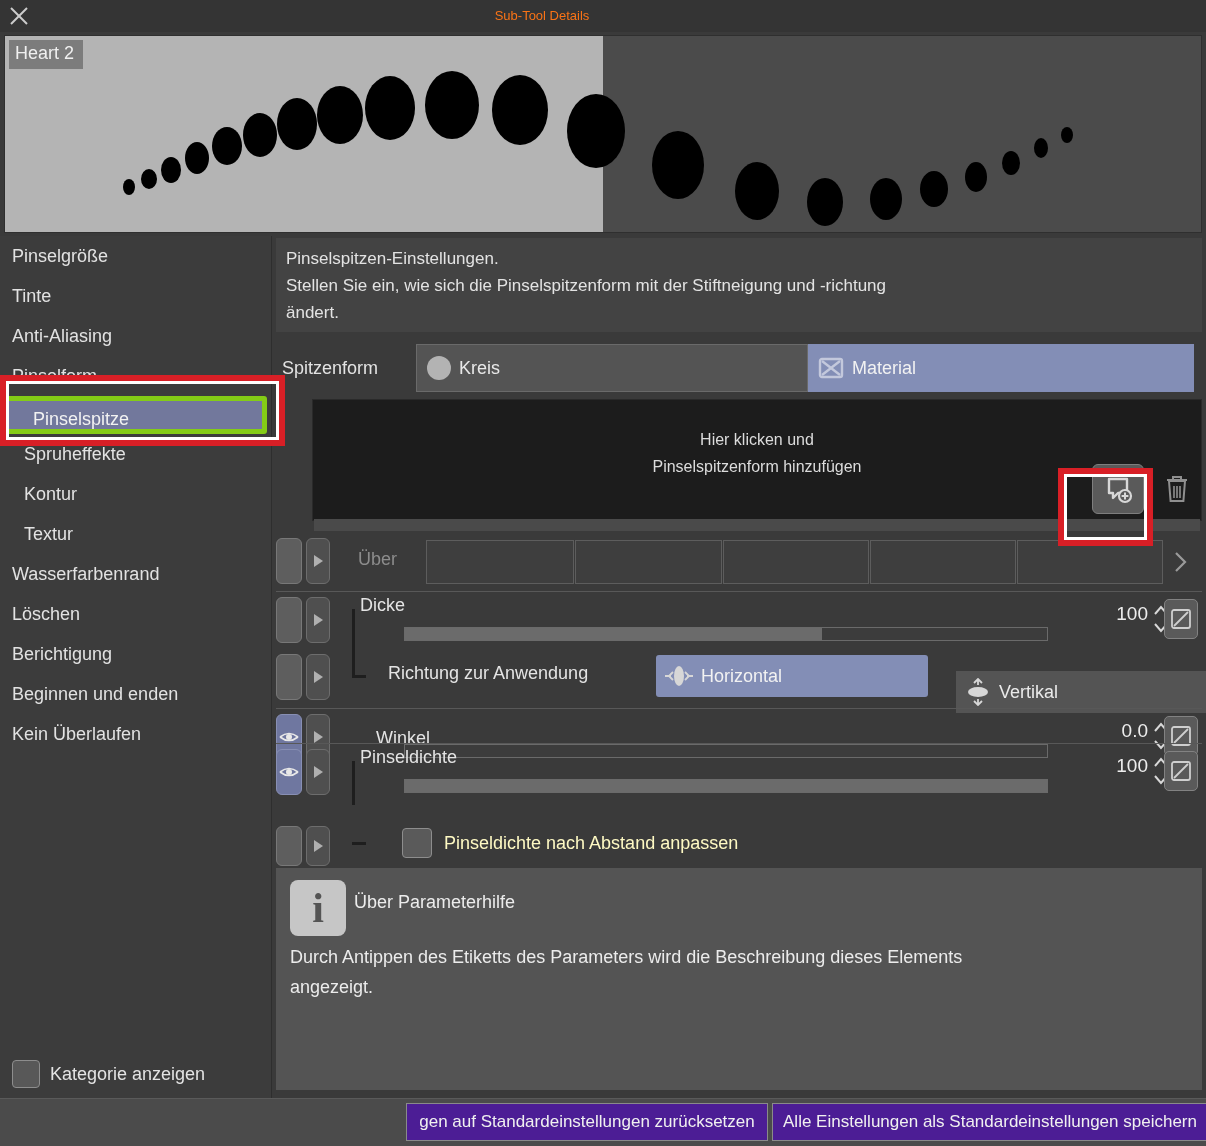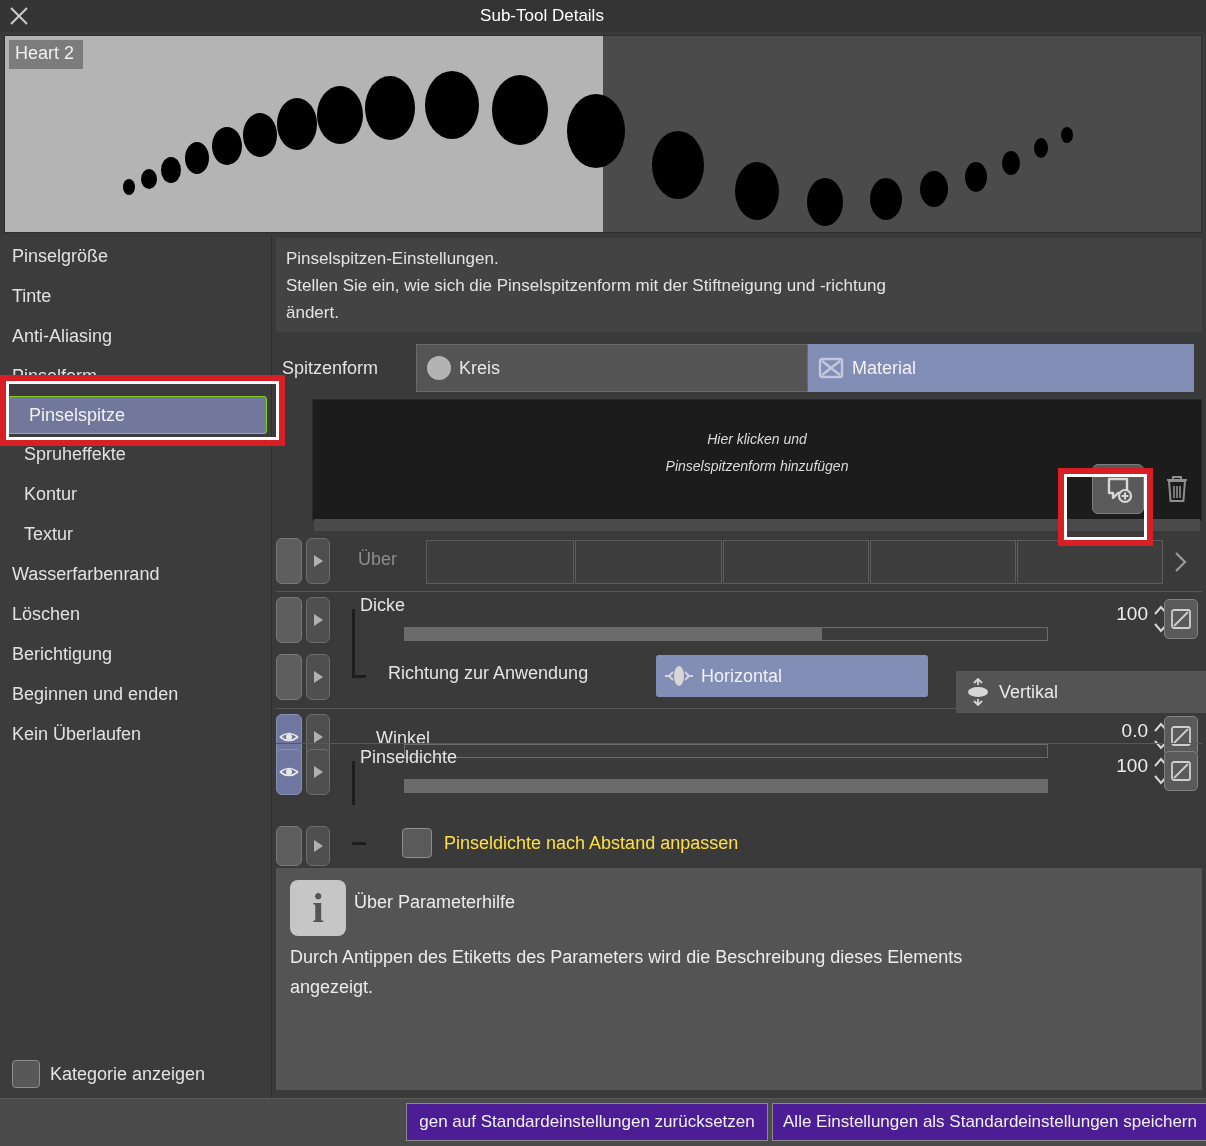--- a/index.html
+++ b/index.html
@@ -13,21 +13,21 @@
   }
   #app{position:relative;width:1206px;height:1146px;}
 
   
   .titlebar{
     position:absolute;left:0;top:0;width:1206px;height:32px;
     background:#343434;
   }
   .titlebar .title{
     position:absolute;left:0;top:0;width:1084px;line-height:32px;
-    text-align:center;font-size:17px;color:#ffffff;
+    text-align:center;font-size:13px;color:#f97316;
   }
   .close-btn{
     position:absolute;left:6px;top:3px;width:26px;height:26px;
     display:flex;align-items:center;justify-content:center;
     cursor:pointer;
   }
   .close-btn svg{display:block;}
 
   
   .preview{
@@ -50,21 +50,21 @@
     position:absolute;left:0;top:236px;width:272px;height:862px;
     background:#3c3c3c;border-right:1px solid #2e2e2e;box-sizing:border-box;
   }
   .side-item{
     height:40px;line-height:40px;padding-left:12px;
     font-size:18px;color:#e2e2e2;cursor:pointer;white-space:nowrap;
   }
   .side-item.sub{padding-left:24px;}
   .side-item.selected{
     background:#72789c;color:#f2f2f2;
-    border:1px solid #84cc16;box-sizing:border-box;
+    border:5px solid #84cc16;box-sizing:border-box;
     margin:0 4px;border-radius:3px;height:38px;line-height:36px;
   }
   .side-bottom{
     position:absolute;left:0;bottom:0;width:272px;height:48px;
     display:flex;align-items:center;gap:10px;padding-left:12px;box-sizing:border-box;
   }
   .chk{
     width:26px;height:26px;border:1px solid #8d8d8d;border-radius:4px;
     background:#585858;flex:none;
   }
@@ -94,21 +94,21 @@
   .seg.on{background:#838eb6;color:#f2f2f2;}
   .circle-ico{width:24px;height:24px;border-radius:50%;background:#b3b3b3;flex:none;}
 
   
   .mat-area{
     position:absolute;left:40px;top:163px;width:890px;height:122px;
     background:#1c1c1c;border:1px solid #2a2a2a;box-sizing:border-box;
   }
   .mat-area .hint{
     position:absolute;left:0;top:26px;width:100%;text-align:center;
-    font-size:14px;line-height:27px;color:#dcdcdc;font-style:italic;
+    font-size:16px;line-height:27px;color:#dcdcdc;
   }
   .mat-scroll{
     position:absolute;left:42px;top:283px;width:886px;height:12px;background:#4a4a4a;
   }
   .mat-btns{position:absolute;right:4px;top:228px;display:flex;gap:8px;align-items:center;}
   .icon-btn{
     width:50px;height:48px;background:#5a5a5a;border:1px solid #7e7e7e;border-radius:6px;
     display:flex;align-items:center;justify-content:center;cursor:pointer;
   }
   .icon-btn.flat{background:transparent;border:none;}
@@ -156,21 +156,21 @@
 
   
   .hv{
     position:absolute;height:42px;display:flex;align-items:center;gap:7px;
     padding-left:8px;box-sizing:border-box;font-size:18px;cursor:pointer;
   }
   .hv.on{background:#838eb6;color:#f2f2f2;border-radius:3px;}
   .hv.off{background:#545454;color:#eaeaea;}
 
   .chkrow{
-    position:absolute;display:flex;align-items:center;gap:12px;font-size:18px;color:#fde047;text-align:center;
+    position:absolute;display:flex;align-items:center;gap:12px;font-size:18px;color:#fef9c3;text-align:center;
   }
   .chkbox{width:28px;height:28px;border:1px solid #8d8d8d;border-radius:4px;background:#5a5a5a;flex:none;}
 
   
   .infopanel{
     position:absolute;left:4px;top:632px;width:926px;height:222px;
     background:#545454;box-sizing:border-box;padding:12px 14px;
   }
   .infohead{display:flex;align-items:flex-start;gap:8px;}
   .ibadge{

